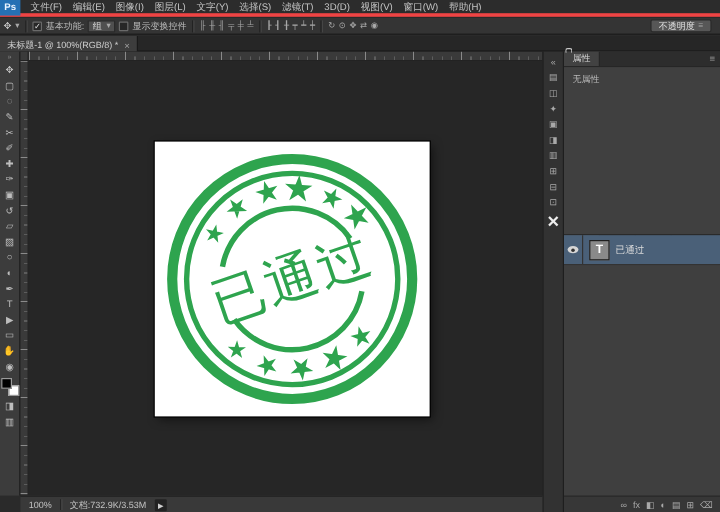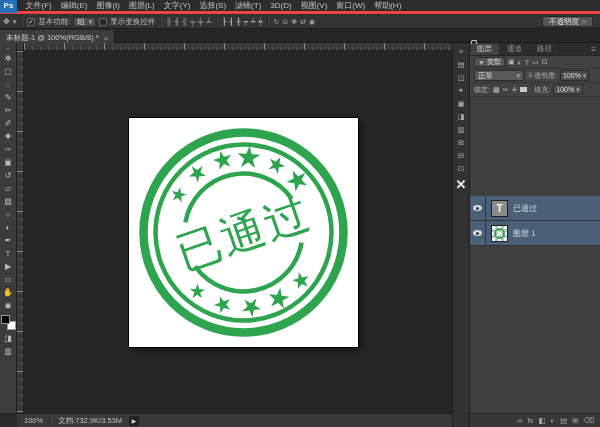--- a/index.html
+++ b/index.html
@@ -257,20 +257,29 @@
     <span class="dock-icon">◨</span>
     <span class="dock-icon">▥</span>
     <span class="dock-icon">⊞</span>
     <span class="dock-icon">⊟</span>
     <span class="dock-icon">⊡</span>
     <span class="dock-icon dock-close">✕</span>
   </div>
 
   <div class="right-panels">
 
+    <div>
+      <div class="panel-tabs">
+        <span class="panel-tab active">属性</span>
+        <span class="panel-burger">≡</span>
+      </div>
+      <div class="props-content">
+        <span>无属性</span>
+      </div>
+    </div>
 
     <div>
       <div class="panel-tabs">
         <span class="panel-tab active">图层</span>
         <span class="panel-tab">通道</span>
         <span class="panel-tab">路径</span>
         <span class="panel-burger">≡</span>
       </div>
 
       <div class="row filter-row">
@@ -311,27 +320,20 @@
       </div>
 
       <div class="layers-wrap">
         <div class="layer-list">
           <div class="layer-row selected">
             <span class="eye-cell">
                 <span class="eye"></span>
               </span>
             <span class="thumb text">T</span>
             <span class="layer-name">已通过</span>
-          </div>
-          <div class="layer-row selected">
-            <span class="eye-cell">
-                <span class="eye"></span>
-              </span>
-            <span class="thumb checker"></span>
-            <span class="layer-name">图层 1</span>
           </div>
         </div>
         <div class="layer-empty"></div>
         <div class="layers-bottom">
           <span class="lb-icon">∞</span>
           <span class="lb-icon">fx</span>
           <span class="lb-icon">◧</span>
           <span class="lb-icon">◐</span>
           <span class="lb-icon">▤</span>
           <span class="lb-icon">⊞</span>

